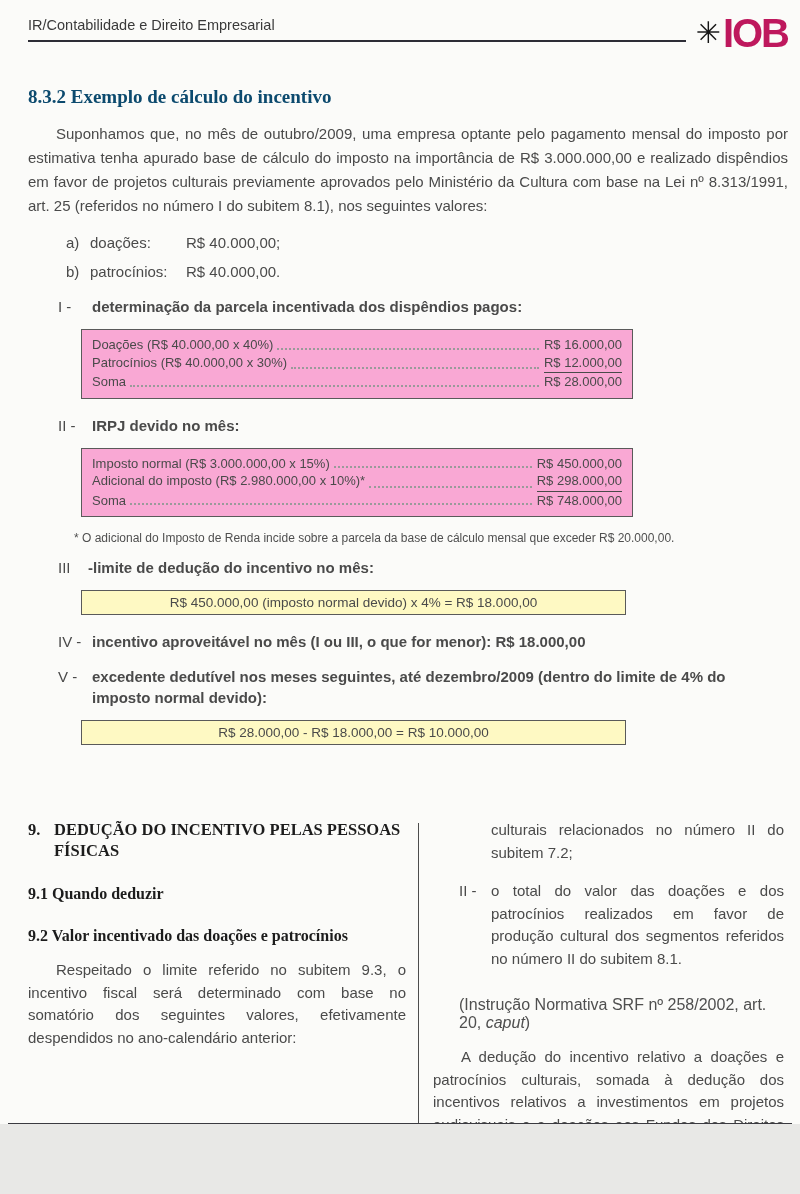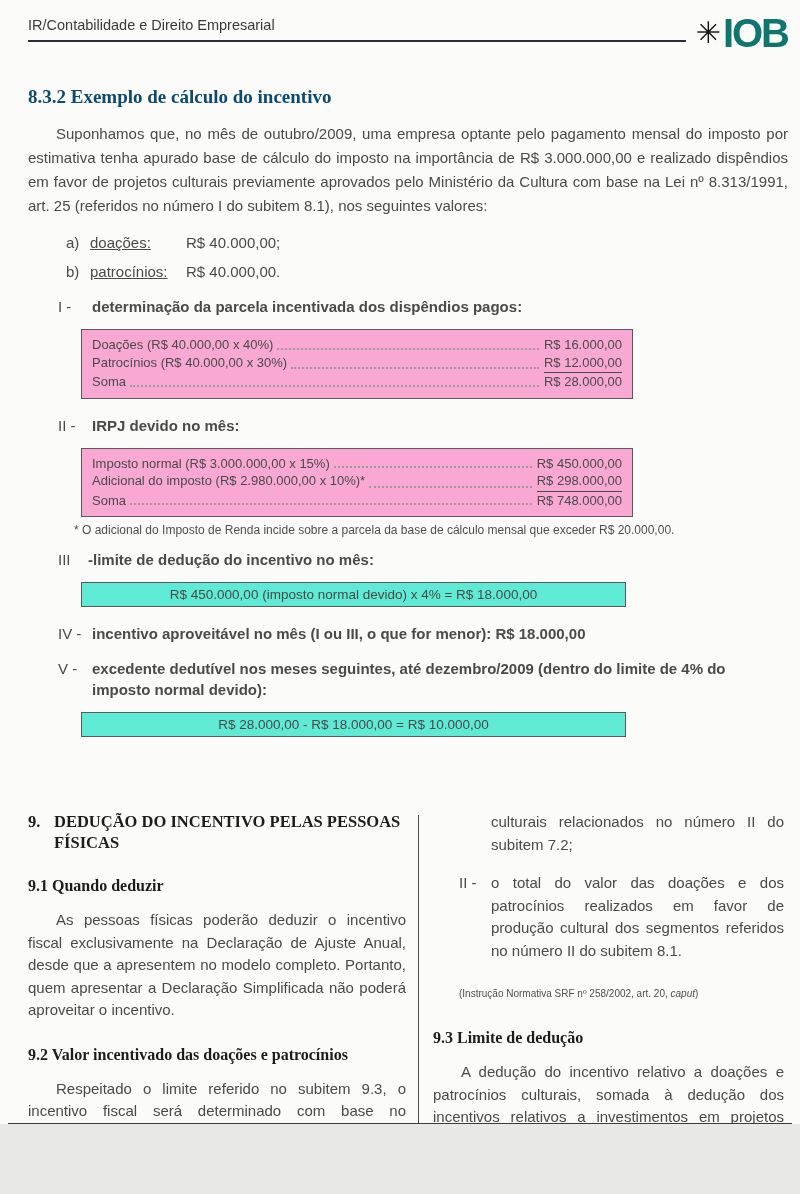--- a/index.html
+++ b/index.html
@@ -9,61 +9,61 @@
     background:#fbfbf9; overflow:hidden;
     font-family:"Liberation Sans", sans-serif; color:#4a4a4a;
     padding:14px 12px 0 28px;
   }
   
   .header { display:flex; align-items:flex-start; }
   .header-rule { flex:1; border-bottom:2px solid #2d2d36; padding:2px 0 6px 0; }
   .header-title { font-size:14.5px; color:#3a3a3a; }
   .logo { display:flex; align-items:center; margin-left:10px; margin-top:0; }
   .logo-star { font-size:30px; line-height:30px; color:#151515; margin-right:2px; }
-  .logo-text { font-size:40px; line-height:38px; font-weight:bold; letter-spacing:-2px; color:#0f766e; }
+  .logo-text { font-size:40px; line-height:38px; font-weight:bold; letter-spacing:-2px; color:#be185d; }
   
   .h832 { margin:34px 0 0 0; font-family:"Liberation Serif", serif; font-weight:bold; font-size:19px; color:#0c4a6e; }
   .para { margin-top:14px; font-size:15px; line-height:24px; text-align:justify; text-indent:28px; hyphens:auto; }
   .ab-list { margin:16px 0 0 38px; }
   .ab-row { display:flex; font-size:15px; margin-bottom:12px; }
   .ab-marker { width:24px; flex:none; }
-  .ab-label { width:96px; flex:none;text-decoration:underline; }
+  .ab-label { width:96px; flex:none; }
   .lead-in { margin:26px 0 0 30px; font-size:15px; }
   .li { display:flex; margin:16px 0 0 30px; font-size:15px; line-height:21px; }
   .li-label { flex:none; width:34px; }
   .li-label.w3 { width:30px; }
   .li-text { flex:1;font-weight:bold; }
   .valbox {
     margin:12px 0 4px 53px; width:552px;
     border:1px solid #5a5a5a; background:#f9a8d4;
     padding:6px 10px 7px 10px;
   }
   .trow { display:flex; align-items:baseline; font-size:13px; line-height:17.5px; color:#4a4a4a; }
   .tdots { flex:1; border-bottom:2px dotted #9a9a9a; align-self:flex-end; margin:0 5px 4px 4px; }
   .tval { white-space:nowrap; }
   .tval.u { border-bottom:1.5px solid #4a4a4a; padding-bottom:1px; }
-  .footnote { margin:6px 0 0 46px; font-size:12px; color:#4f4f4f; }
+  .footnote { margin:14px 0 0 46px; font-size:12px; color:#4f4f4f; }
   .centerbox {
     margin:12px 0 0 53px; width:545px;
-    border:1px solid #5a5a5a; background:#5eead4;
+    border:1px solid #5a5a5a; background:#fef9c3;
     text-align:center; font-size:13.5px; padding:4px 6px;
   }
   
   .columns { display:flex; margin-top:74px; }
   .col-left { width:378px; flex:none; }
   .col-divider { width:1px; background:#4d4d4d; margin:4px 14px 0 12px; flex:none; }
   .col-right { flex:1; padding-right:4px; }
   .h9 { display:flex; font-family:"Liberation Serif", serif; font-weight:bold; font-size:16.5px; line-height:21px; color:#1c1c1c; }
   .h9-num { width:26px; flex:none; }
   .hsub { font-family:"Liberation Serif", serif; font-weight:bold; font-size:16px; color:#1c1c1c; margin-top:24px; }
   .cpara { margin-top:14px; font-size:15px; line-height:22.5px; text-align:justify; text-indent:28px; hyphens:auto; }
   .cli { display:flex; margin:16px 0 0 26px; font-size:15px; line-height:22.5px; text-align:justify; hyphens:auto; }
   .cli-label { flex:none; width:32px; }
   .cli-cont { margin-left:58px; font-size:15px; line-height:22.5px; text-align:justify; }
-  .citation { margin:26px 0 0 26px; font-size:10px; color:#4f4f4f; }
+  .citation { margin:26px 0 0 26px; font-size:16px; color:#4f4f4f; }
   .citation .it { font-style:italic; }
   
   .footer {
     position:absolute; left:8px; right:8px; top:1123px;
     border-top:2px solid #3a3a40; padding-top:6px;
     display:flex; justify-content:center; align-items:flex-start;
     font-size:13.5px; color:#3a3a3a;
   }
   .footer-brand { font-weight:bold; color:#222; }
   .footer-page { letter-spacing:4px; margin-right:24px; margin-top:-2px; }
@@ -167,38 +167,36 @@
 
   <div class="centerbox">R$ 28.000,00 - R$ 18.000,00 = R$ 10.000,00</div>
 
   <div class="columns">
     <div class="col-left">
       <div class="h9">
         <span class="h9-num">9.</span>
         <span class="h9-title">DEDUÇÃO DO INCENTIVO PELAS PESSOAS FÍSICAS</span>
       </div>
       <div class="hsub">9.1 Quando deduzir</div>
-      <p class="cpara">As pessoas físicas poderão deduzir o incentivo fiscal exclusivamente na Declaração de Ajuste Anual, desde que a apresentem no modelo completo. Portanto, quem apresentar a Declaração Simplificada não poderá aproveitar o incentivo.</p>
       <div class="hsub">9.2 Valor incentivado das doações e patrocínios</div>
       <p class="cpara">Respeitado o limite referido no subitem 9.3, o incentivo fiscal será determinado com base no somatório dos seguintes valores, efetivamente despendidos no ano-calendário anterior:</p>
 
     </div>
 
     <div class="col-divider"></div>
 
     <div class="col-right">
       <div class="cli-cont">culturais relacionados no número II do subitem 7.2;</div>
       <div class="cli">
         <span class="cli-label">II -</span>
         <span class="cli-text">o total do valor das doações e dos patrocínios realizados em favor de produção cultural dos segmentos referidos no número II do subitem 8.1.</span>
       </div>
       <div class="citation">
         <span>(Instrução Normativa SRF nº 258/2002, art. 20, </span><span class="it">caput</span><span>)</span>
       </div>
-      <div class="hsub" style="margin-top:30px;">9.3 Limite de dedução</div>
       <p class="cpara">A dedução do incentivo relativo a doações e patrocínios culturais, somada à dedução dos incentivos relativos a investimentos em projetos audiovisuais e a doações aos Fundos dos Direitos da Criança e do Adolescente, não pode ultrapassar 6% do valor do imposto devido na declaração, não sendo aplicáveis limites específicos a qualquer dessas deduções.</p>
     </div>
   </div>
 
   <div class="footer">
     <div>
       <span class="footer-brand">Mapa Fiscal</span><span> - Manual de Procedimentos - Dez/2009 - Fascículo 52</span>
     </div>
     <div class="footer-page">IR 5</div>
   </div>

